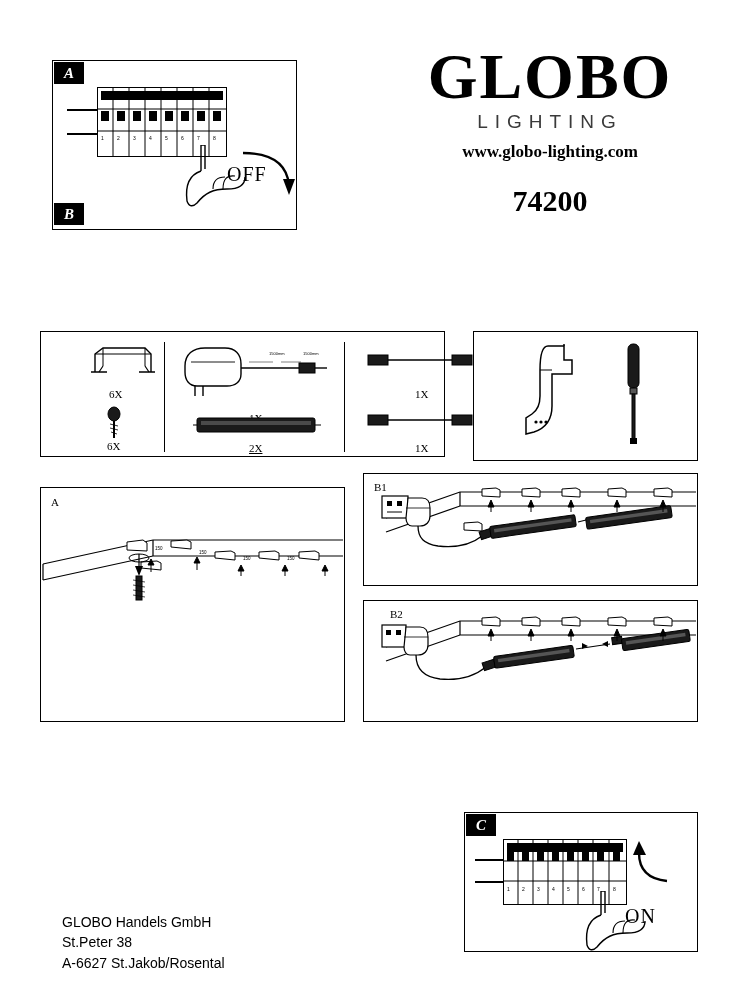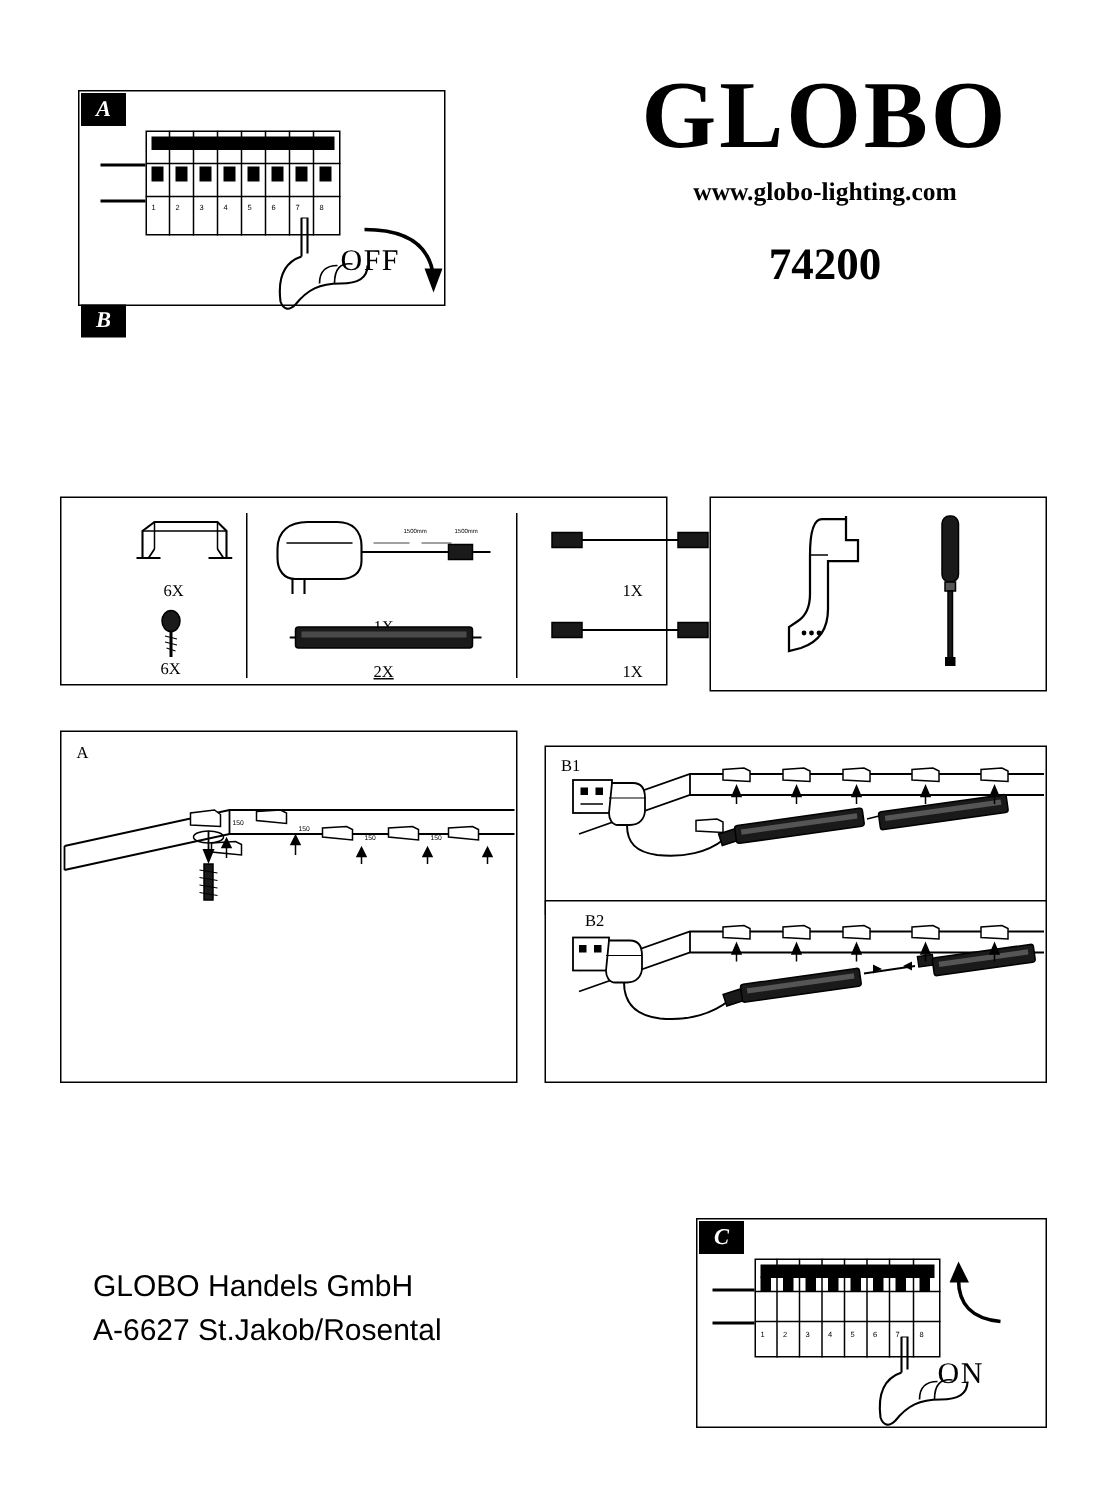--- a/index.html
+++ b/index.html
@@ -86,22 +86,22 @@
     font-family: "Liberation Serif", serif;
     font-weight: bold;
     font-size: 30px;
     margin: 22px 0 0 0;
   }
 
   
   #footer-address {
     position: absolute;
     left: 62px;
-    top: 844px;
-    font-size: 20px;
+    top: 912px;
+    font-size: 14px;
     line-height: 1.45;
   }
   #footer-address div { white-space: nowrap; }
 
   
   .breaker-wrap { position: absolute; }
   .breaker-body {
     position: absolute;
     border: 1.5px solid #000;
     background: #fff;
@@ -142,21 +142,21 @@
     font-size: 4px;
     color: #000;
   }
   svg { display: block; }
 </style>
 </head>
 <body>
 
 <div class="page">
 
-  <div class="panel" style="left:52px; top:60px; width:245px; height:144px;">
+  <div class="panel" style="left:52px; top:60px; width:245px; height:170px;">
 
     <div class="breaker-wrap" style="left:0; top:0; width:245px; height:150px;">
 
       <div class="rail" style="left:14px; top:48px; width:42px;"></div>
       <div class="rail" style="left:14px; top:72px; width:42px;"></div>
 
       <div class="breaker-body" style="left:44px; top:26px; width:130px; height:70px;"></div>
       <div class="breaker-top" style="left:48px; top:30px; width:122px; height:9px;"></div>
 
       <svg style="position:absolute; left:44px; top:26px;" width="132" height="72">
@@ -206,20 +206,21 @@
 
       <div class="label-off" style="left:174px; top:102px;">OFF</div>
     </div>
   </div>
 
   <div class="badge" style="left:54px; top:62px;">A</div>
   <div class="badge" style="left:54px; top:203px;">B</div>
 
   <div id="brand-block">
     <div id="brand-name">GLOBO</div>
+    <div id="brand-sub">LIGHTING</div>
     <div id="brand-url">www.globo-lighting.com</div>
     <div id="model-number">74200</div>
   </div>
 
   <div class="panel" style="left:40px; top:331px; width:405px; height:126px;">
 
     <div class="divider-v" style="left:123px; top:10px; height:110px;"></div>
     <div class="divider-v" style="left:303px; top:10px; height:110px;"></div>
 
     <svg style="position:absolute; left:48px; top:12px;" width="66" height="40">
@@ -335,21 +336,21 @@
 
     <svg style="position:absolute; left:82px; top:62px;" width="36" height="56">
       <ellipse cx="16" cy="8" rx="10" ry="4" fill="none" stroke="#000" stroke-width="1"></ellipse>
       <path d="M16 4 L16 22" stroke="#000" stroke-width="1.2"></path>
       <polygon points="16,26 12,16 20,16" fill="#000"></polygon>
       <rect x="13" y="26" width="6" height="24" fill="#1a1a1a" stroke="#000"></rect>
       <path d="M10 30 L22 32 M10 35 L22 37 M10 40 L22 42 M10 45 L22 47" stroke="#000" stroke-width="0.7"></path>
     </svg>
   </div>
 
-  <div class="panel" style="left:363px; top:497px; width:335px; height:113px;">
+  <div class="panel" style="left:363px; top:473px; width:335px; height:113px;">
     <div class="badge-plain" style="left:10px; top:7px;">B1</div>
 
     <svg style="position:absolute; left:0; top:0;" width="333" height="111">
 
       <path d="M22 44 L96 18 L332 18" fill="none" stroke="#000" stroke-width="1.2"></path>
       <path d="M22 58 L96 32 L332 32" fill="none" stroke="#000" stroke-width="1.2"></path>
       <path d="M96 18 L96 32" stroke="#000" stroke-width="1.2"></path>
 
       <rect x="18" y="22" width="26" height="22" fill="#fff" stroke="#000" stroke-width="1.2"></rect>
       <rect x="23" y="27" width="5" height="5" fill="#000"></rect>
@@ -505,16 +506,17 @@
       </svg>
 
       <div class="label-on" style="left:160px; top:92px;">ON</div>
     </div>
   </div>
 
   <div class="badge" style="left:466px; top:814px;">C</div>
 
   <div id="footer-address">
     <div>GLOBO Handels GmbH</div>
+    <div>St.Peter 38</div>
     <div>A-6627 St.Jakob/Rosental</div>
   </div>
 
 </div>
 
 </body></html>

